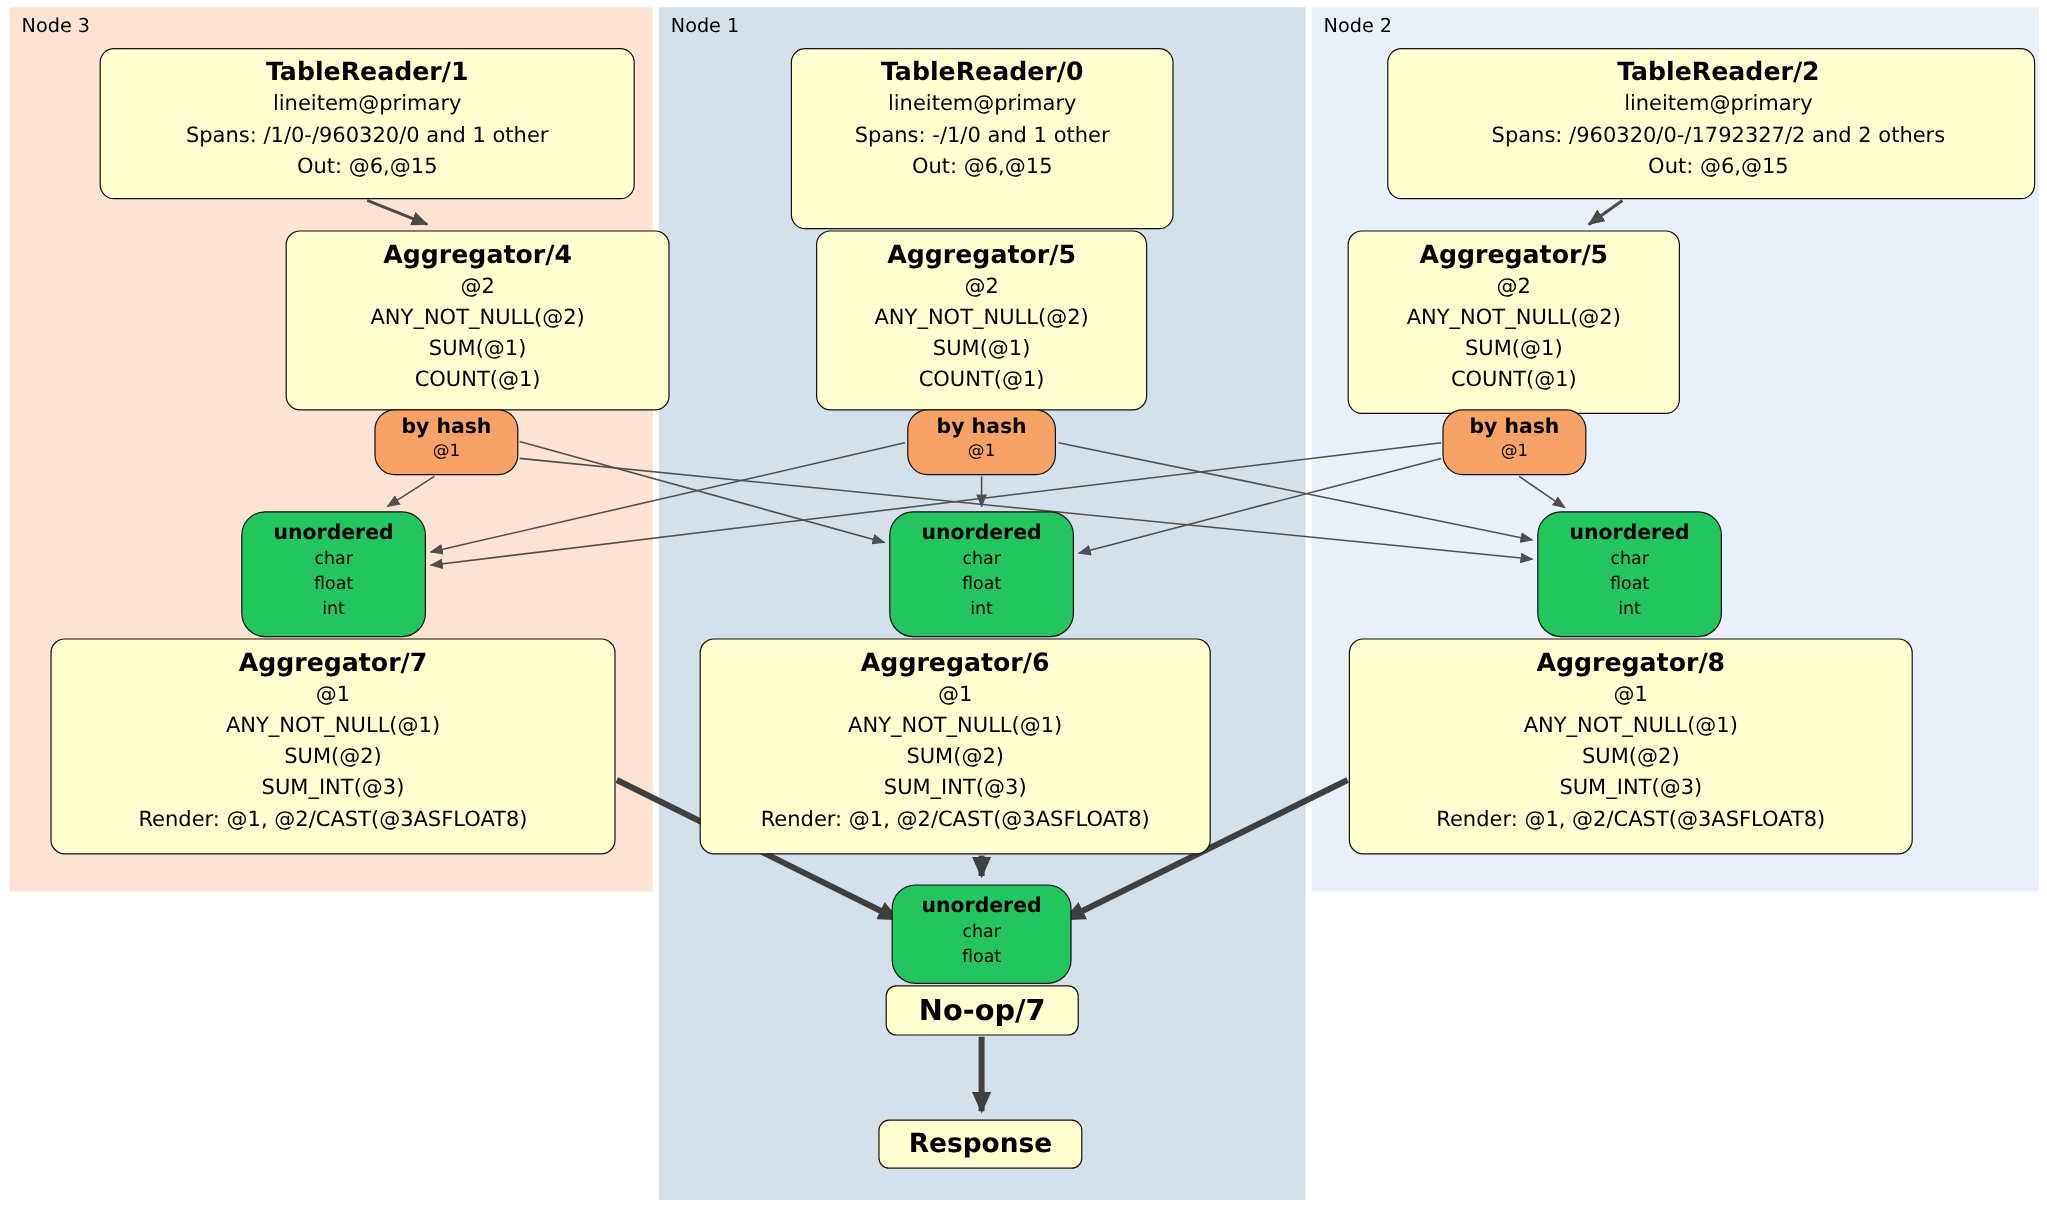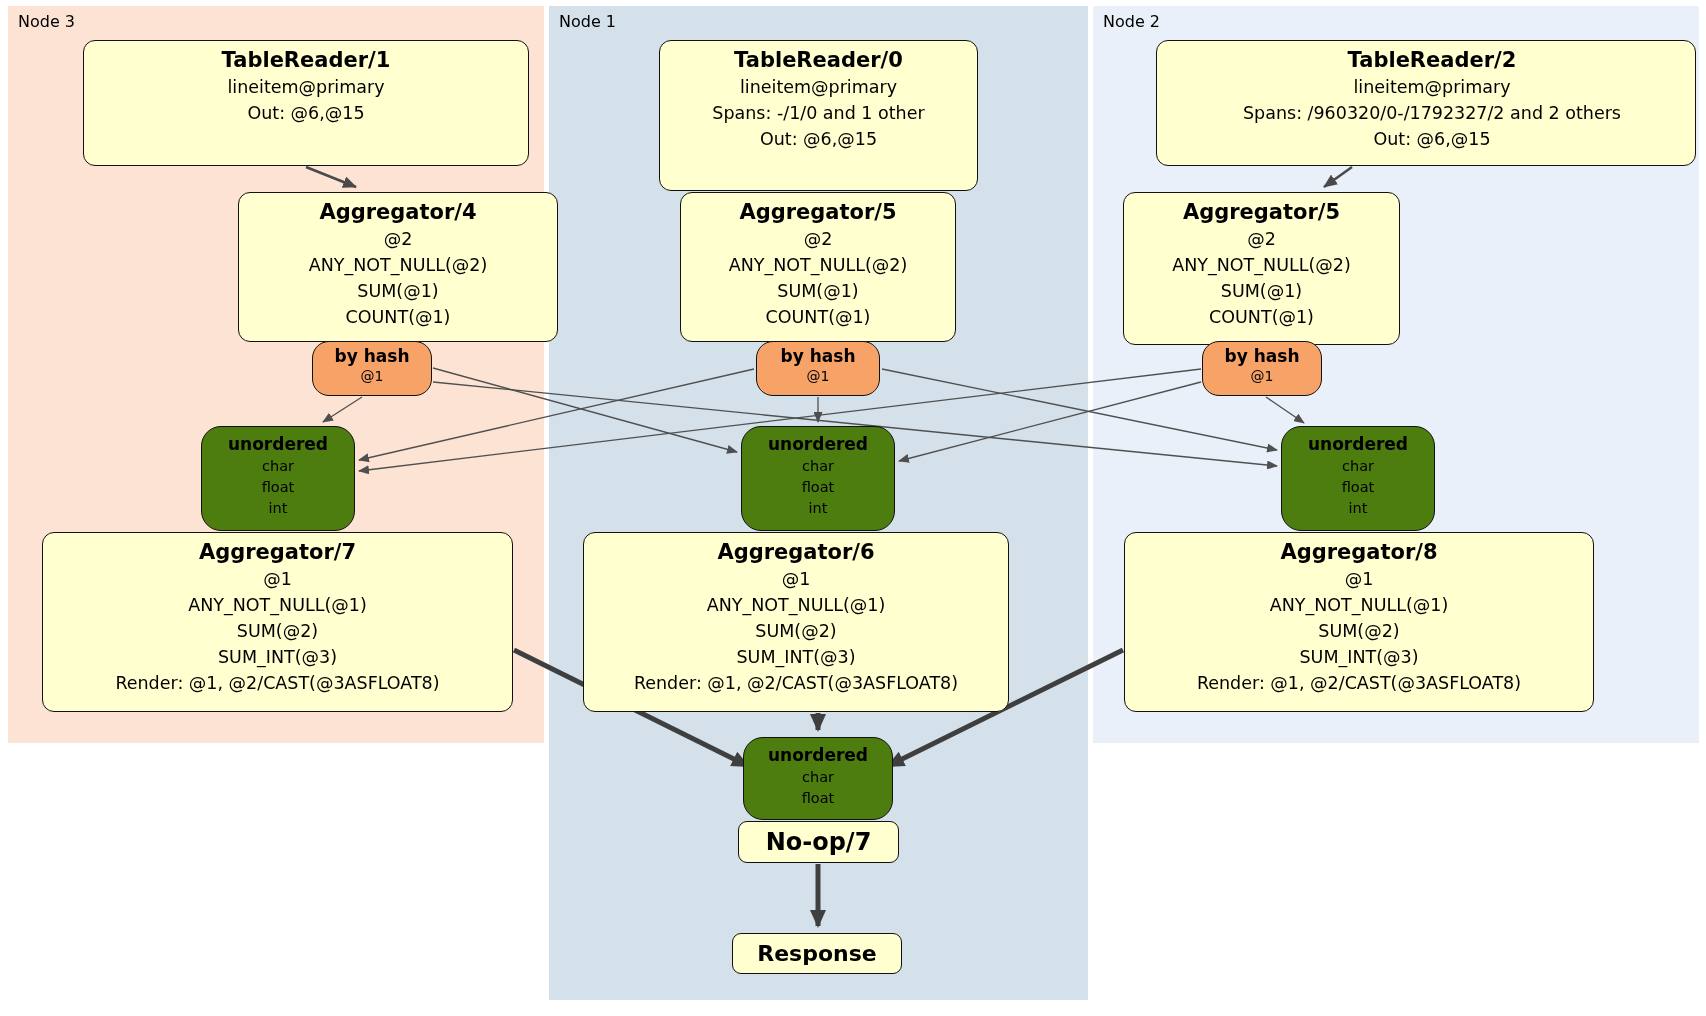--- a/index.html
+++ b/index.html
@@ -17,21 +17,21 @@
     text-align:center;padding-top:5px;
   }
   .box-title{font-weight:bold;font-size:21px;line-height:28px;white-space:nowrap;}
   .box-line{font-size:17.5px;line-height:26px;white-space:nowrap;}
   .router{
     background:#f7a368;border-radius:17px;z-index:4;padding-top:3px;
   }
   .router .box-title{font-size:17px;line-height:22px;}
   .router .box-line{font-size:14px;line-height:19px;}
   .sync{
-    background:#4d7c0f;border-radius:20px;z-index:4;padding-top:6px;
+    background:#22c55e;border-radius:20px;z-index:4;padding-top:6px;
   }
   .sync .box-title{font-size:17px;line-height:23px;}
   .sync .box-line{font-size:14.5px;line-height:21px;}
   .chip{justify-content:center;padding-top:0;border-radius:9px;}
   .chip .box-title{font-size:24px;line-height:26px;}
 </style>
 </head>
 <body>
 
 <div class="canvas">
@@ -76,20 +76,21 @@
     <line x1="514" y1="650" x2="748" y2="766" stroke="#3f3f3f" stroke-width="5" marker-end="url(#m-thick)"></line>
     <line x1="818" y1="713" x2="818" y2="730" stroke="#3f3f3f" stroke-width="5" marker-end="url(#m-thick)"></line>
     <line x1="1123" y1="650" x2="888" y2="766" stroke="#3f3f3f" stroke-width="5" marker-end="url(#m-thick)"></line>
 
     <line x1="818" y1="864" x2="818" y2="926" stroke="#3f3f3f" stroke-width="5" marker-end="url(#m-thick)"></line>
   </svg>
 
   <div class="box" style="left:66px;top:40px;width:446px;height:126px;margin-left:17px;">
     <div class="box-title">TableReader/1</div>
     <div class="box-line">lineitem@primary</div>
+    <div class="box-line">Spans: /1/0-/960320/0 and 1 other</div>
     <div class="box-line">Out: @6,@15</div>
   </div>
   <div class="box" style="left:238px;top:192px;width:320px;height:150px;">
     <div class="box-title">Aggregator/4</div>
     <div class="box-line">@2</div>
     <div class="box-line">ANY_NOT_NULL(@2)</div>
     <div class="box-line">SUM(@1)</div>
     <div class="box-line">COUNT(@1)</div>
   </div>
   <div class="box router" style="left:312px;top:341px;width:120px;height:55px;">

